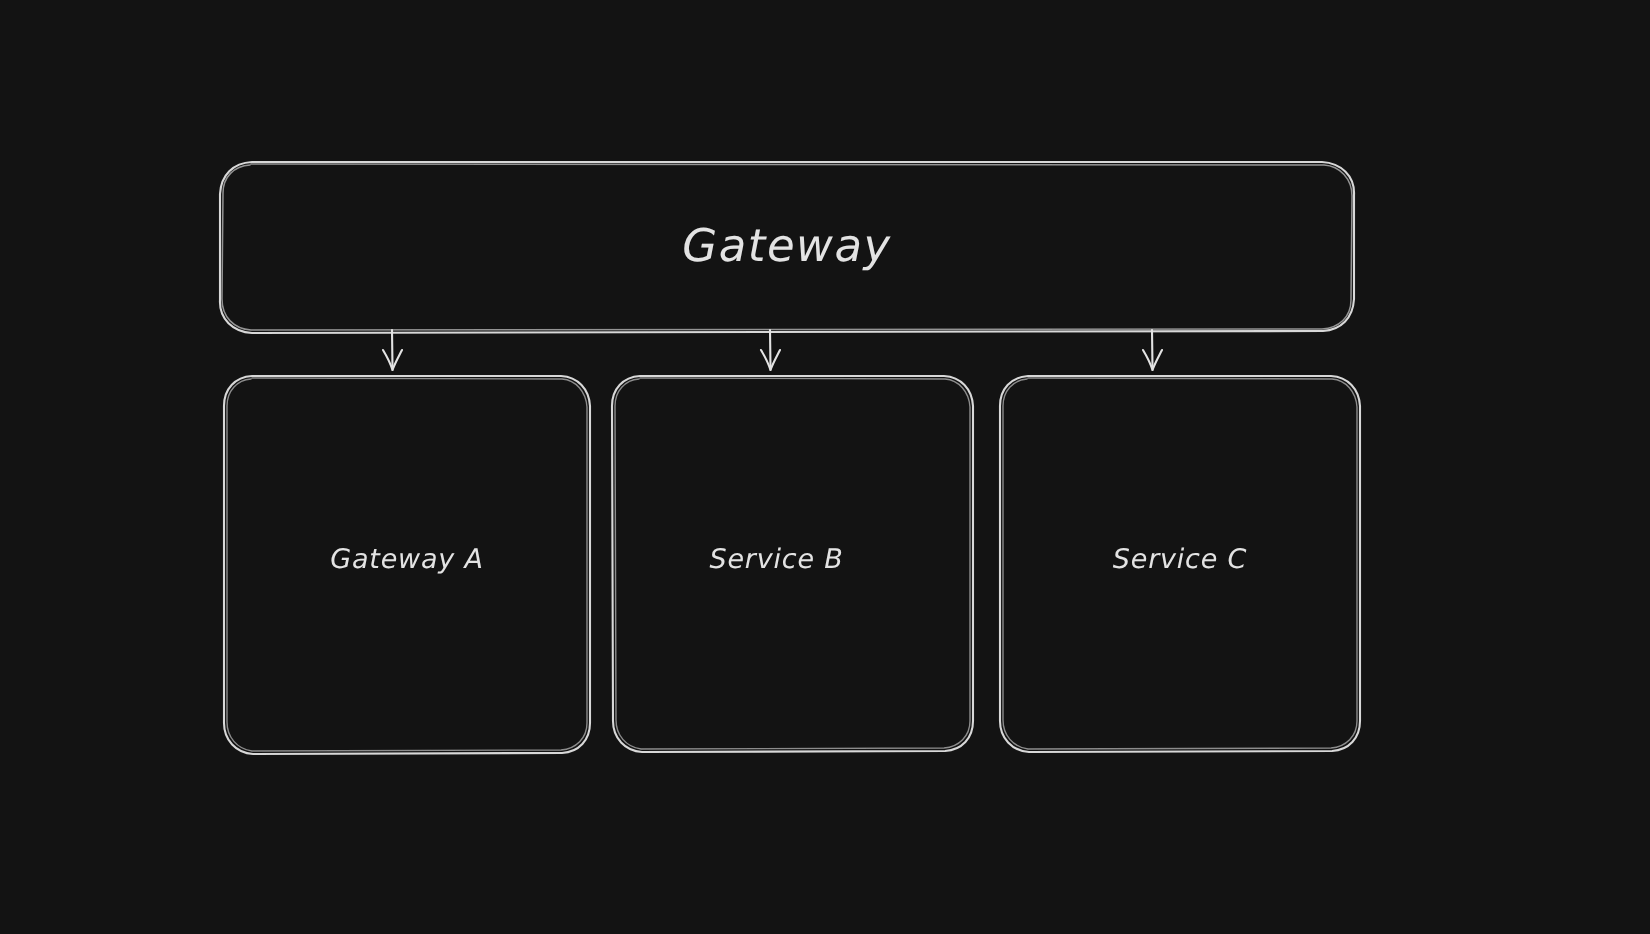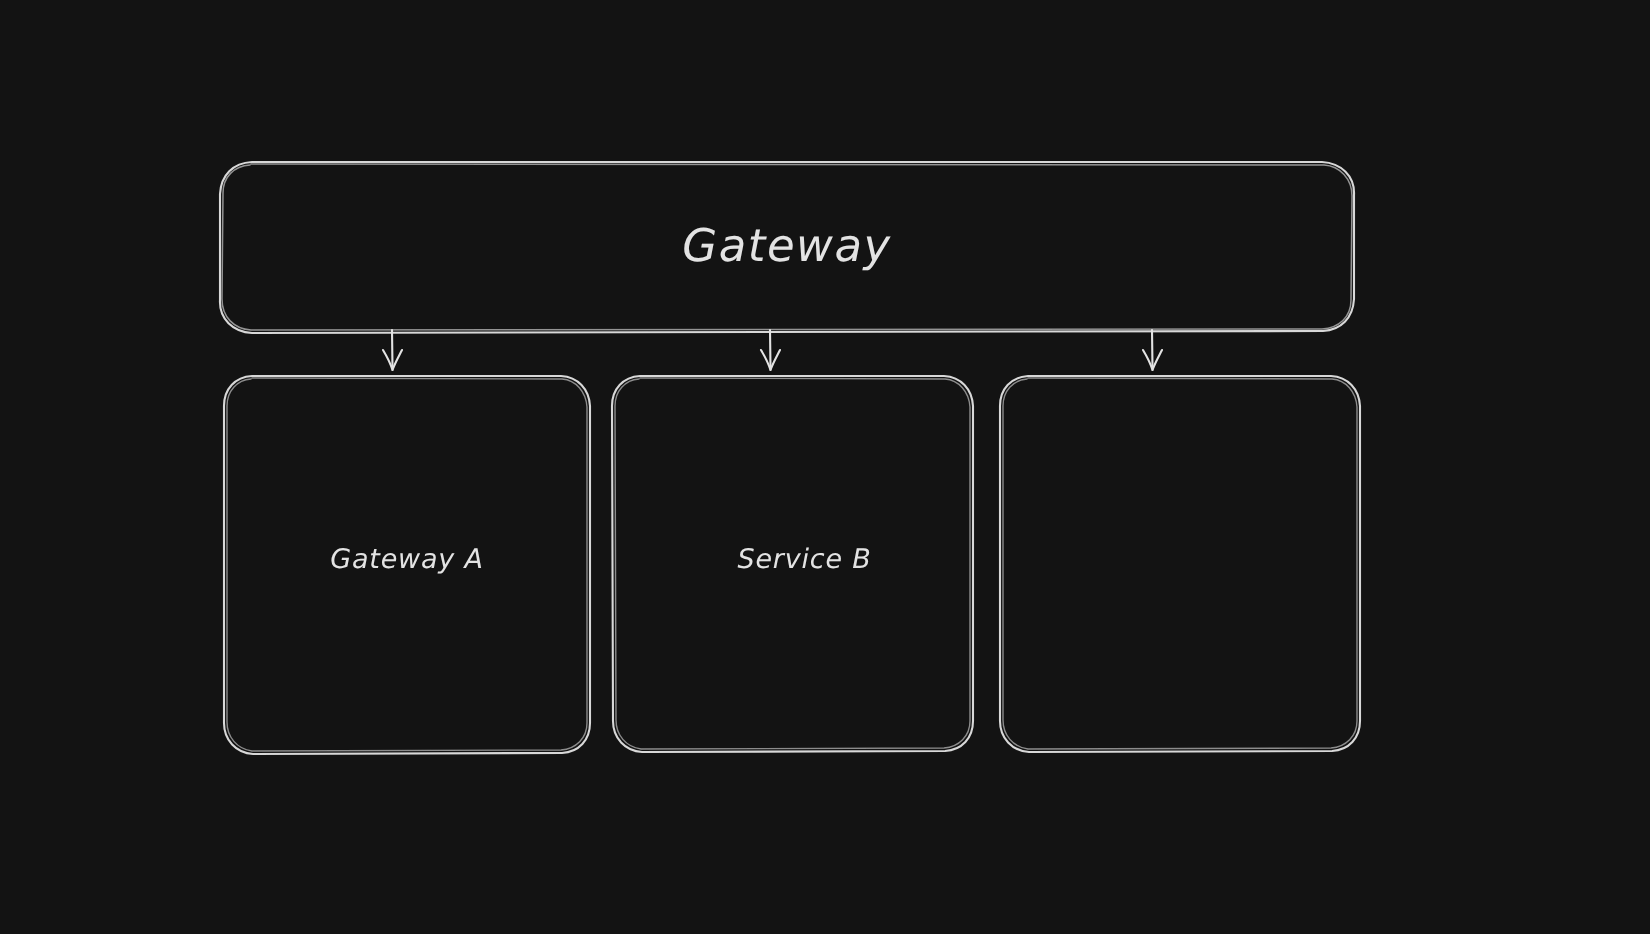--- a/index.html
+++ b/index.html
@@ -160,21 +160,22 @@
       <path d="M 1152 330 L 1152.5 368" fill="none" stroke="#e3e3e3" stroke-width="2.1" stroke-linecap="round"></path>
       <path d="M 1143 350 C 1146 355 1150 362 1152.5 370" fill="none" stroke="#e3e3e3" stroke-width="2.1" stroke-linecap="round"></path>
       <path d="M 1162 350 C 1159 356 1155 363 1152.5 370" fill="none" stroke="#e3e3e3" stroke-width="2.1" stroke-linecap="round"></path>
     </g>
   </svg>
 
   <div class="node-label root" style="left:0; top:219px; width:1574px; text-align:center;">Gateway</div>
 
   <div class="node-label leaf" style="left:224px; top:544px; width:366px; text-align:center;">Gateway A</div>
 
-  <div class="node-label leaf" style="left:624px; top:544px; width:361px; text-align:center;">Service B</div>
+  <div class="node-label leaf" style="left:596px; top:544px; width:361px; text-align:center;">Service B</div>
 
+  <div class="node-label leaf" style="left:1000px; top:544px; width:360px; text-align:center;">Service C</div>
 
   <div class="hit" style="left:220px; top:161px; width:1134px; height:172px;"></div>
   <div class="hit" style="left:224px; top:375px; width:366px; height:379px;"></div>
   <div class="hit" style="left:612px; top:375px; width:361px; height:377px;"></div>
   <div class="hit" style="left:1000px; top:375px; width:360px; height:377px;"></div>
 
 </div>
 
 </body></html>

